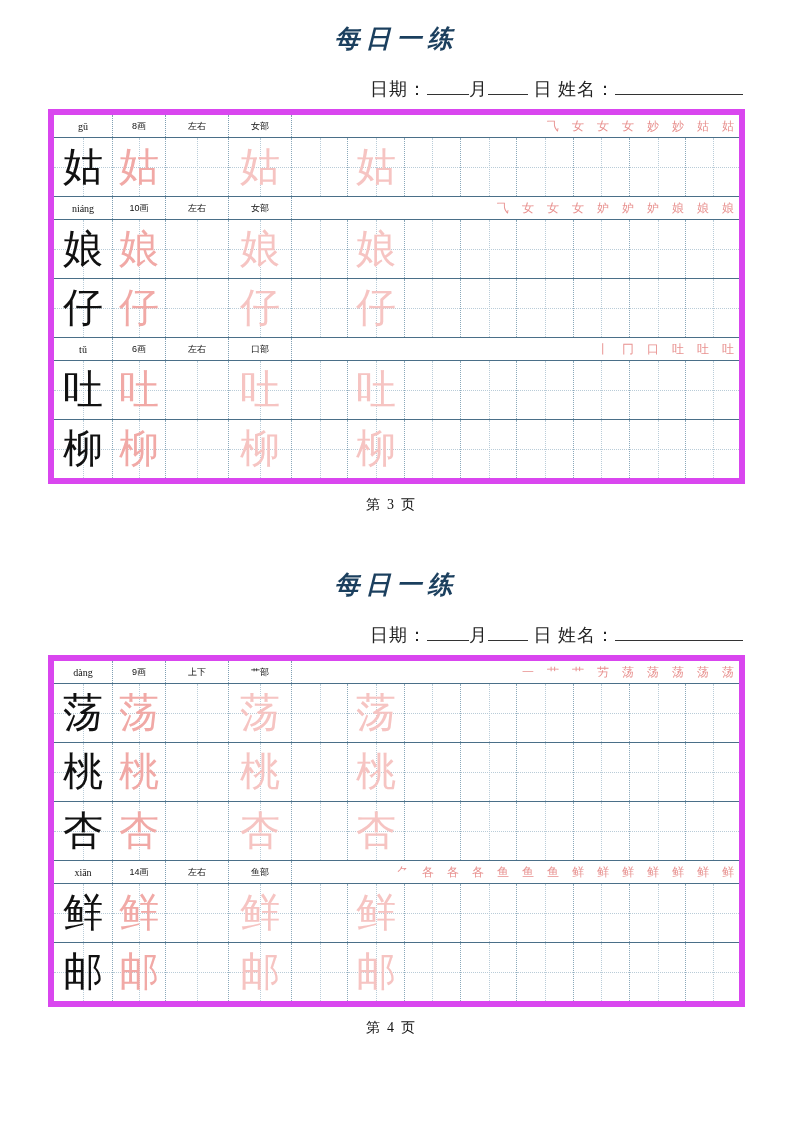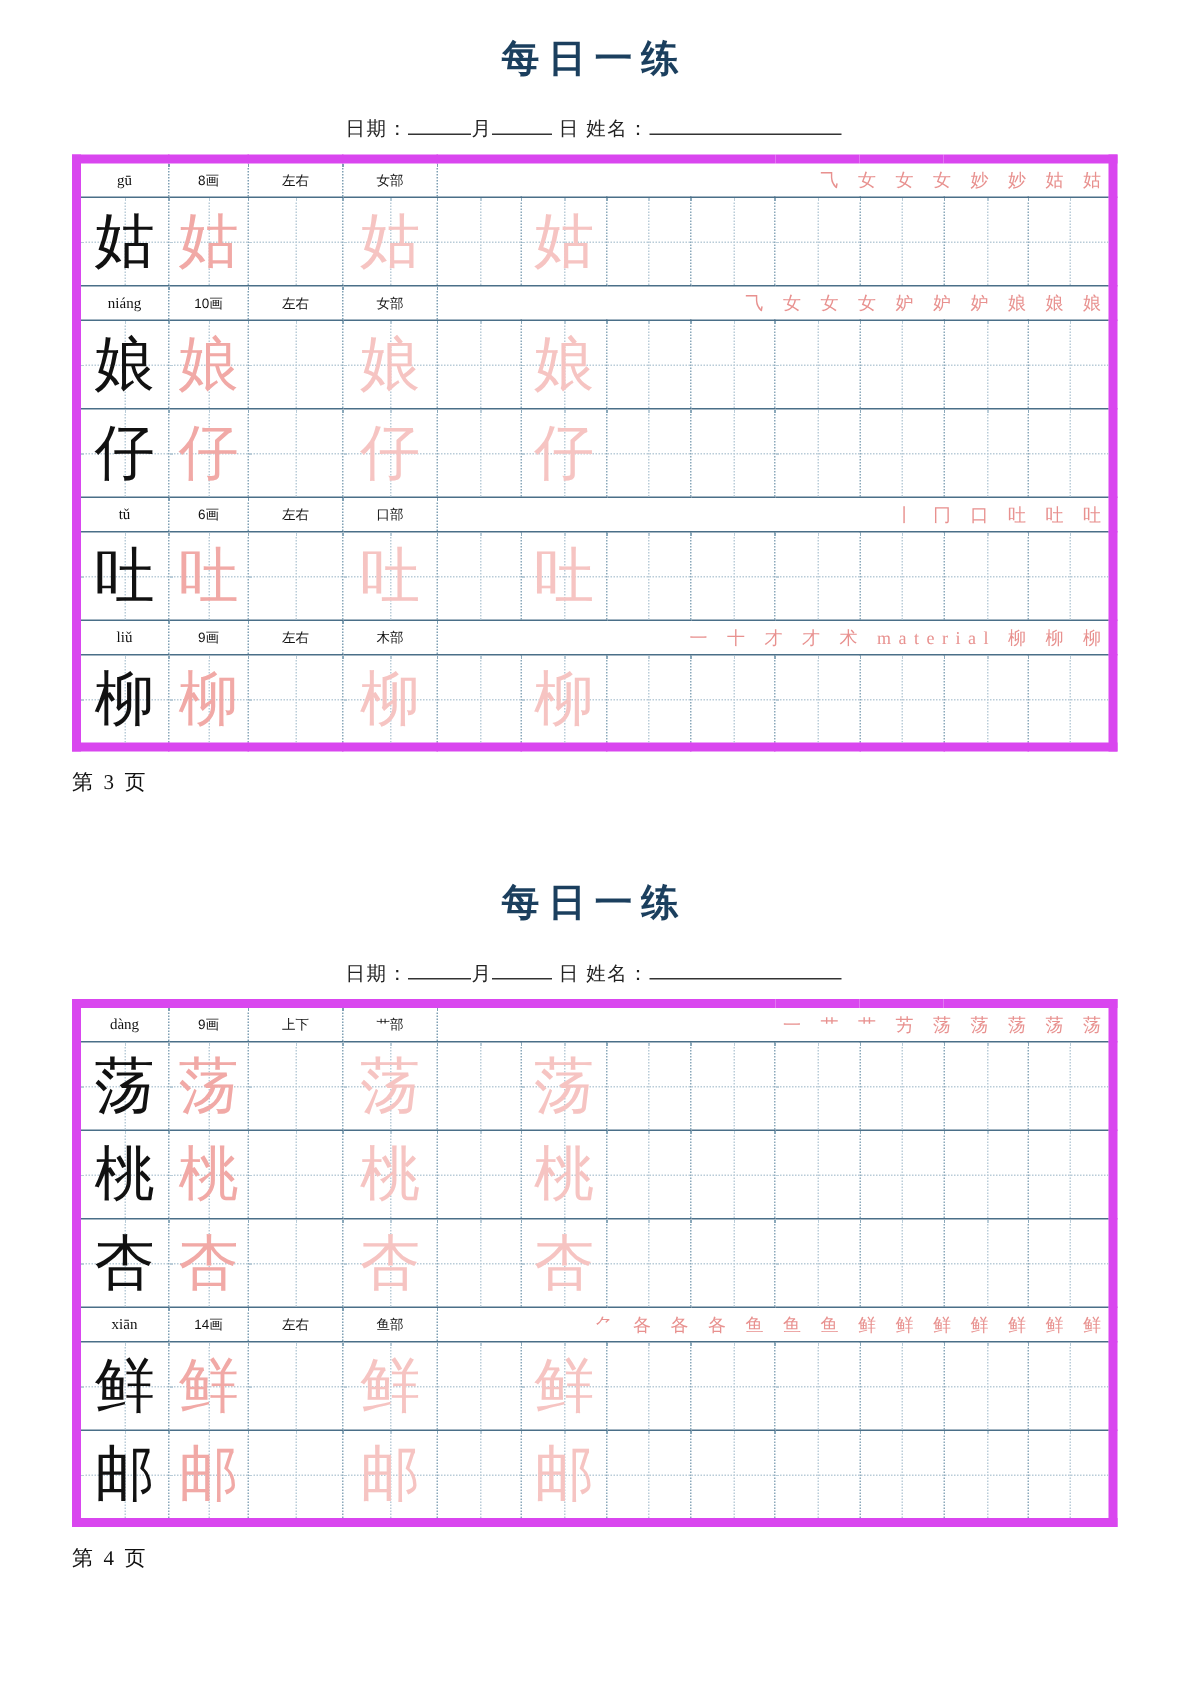--- a/index.html
+++ b/index.html
@@ -25,27 +25,28 @@
   .page.second { padding-top: 28px; }
 
   .sheet-title {
     text-align: center;
     font-family: "Liberation Serif", serif;
     font-size: 25px;
     font-weight: bold;
     letter-spacing: 6px;
     color: #1b3f5e;
     margin: 0 0 22px 0;
+    font-style: italic;
   }
 
   .meta-row {
     display: flex;
-    justify-content: center;
+    justify-content: flex-end;
     align-items: baseline;
-    font-size: 13px;
+    font-size: 18px;
     color: #222;
     padding-right: 2px;
     margin-bottom: 8px;
     letter-spacing: 1px;
   }
   .meta-row .seg { white-space: nowrap; }
   .blank-line {
     display: inline-block;
     border-bottom: 1px solid #333;
     vertical-align: baseline;
@@ -124,21 +125,21 @@
     font-size: 40px;
     line-height: 58px;
     font-family: "Liberation Serif", serif;
     display: block;
   }
   .glyph.solid { color: #111111; }
   .glyph.trace { color: #f1a9a6; }
   .glyph.faint { color: #f6c4c2; }
 
   .page-num {
-    text-align: left;
+    text-align: center;
     font-size: 14px;
     color: #111;
     margin-top: 12px;
     padding-right: 10px;
     letter-spacing: 2px;
   }
   .page-num .n { padding: 0 5px; }
 
   .spacer { height: 26px; }
 </style>
@@ -334,27 +335,20 @@
             </td>
             <td>
               <div class="cellbox"></div>
             </td>
             <td>
               <div class="cellbox"></div>
             </td>
             <td>
               <div class="cellbox"></div>
             </td>
-          </tr>
-          <tr class="info-row">
-            <td class="pinyin">liǔ</td>
-            <td class="strokes">9画</td>
-            <td class="struct">左右</td>
-            <td class="radical">木部</td>
-            <td class="stroke-order" colspan="8">一 十 才 才 术 material 柳 柳 柳</td>
           </tr>
           <tr class="char-row">
             <td>
               <div class="cellbox"></div>
               <span class="glyph solid">柳</span>
             </td>
             <td>
               <div class="cellbox"></div>
               <span class="glyph trace">柳</span>
             </td>

